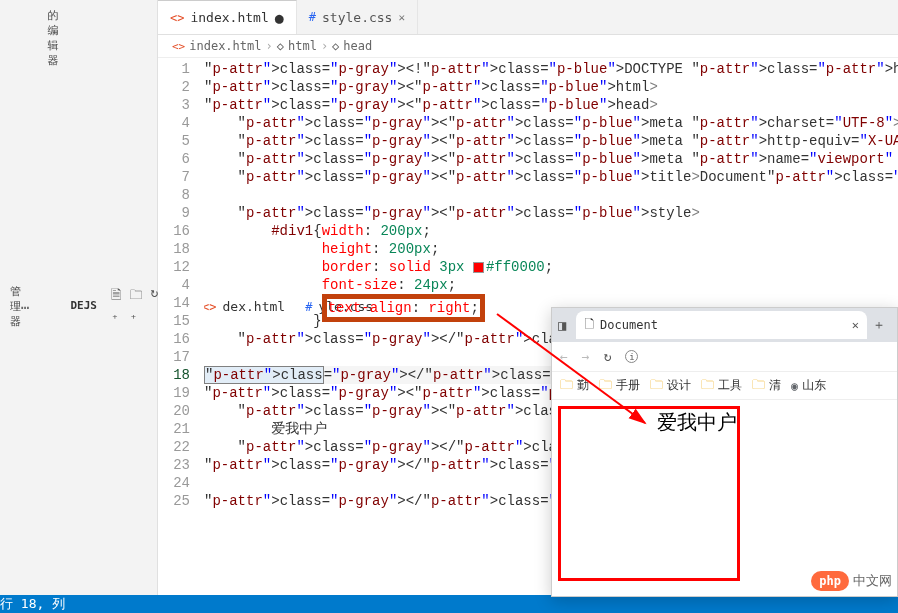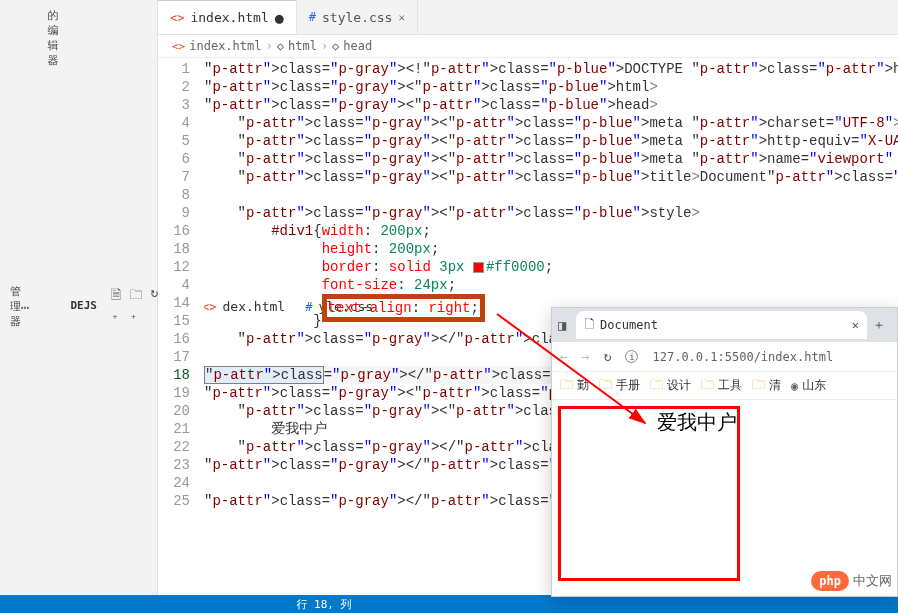--- a/index.html
+++ b/index.html
@@ -253,25 +253,25 @@
     
     
     .status-bar {
       position: absolute;
       bottom: 0;
       left: 0;
       right: 0;
       height: 18px;
       background: #007acc;
       color: #fff;
-      font-size: 11px;
+      font-size: 13px;
       display: flex;
       align-items: center;
       padding-right: 250px;
-      justify-content: center;
+      justify-content: flex-start;
       z-index: 5;
     }
     
     
     .watermark {
       position: absolute;
       right: 6px;
       bottom: 22px;
       z-index: 40;
       display: flex;
@@ -387,21 +387,20 @@
       <span>Document</span>
       <span class="btab-close">✕</span>
     </div>
     <div class="btab-add">＋</div>
   </div>
   <div class="browser-nav">
     <span style="color:#bbb">←</span>
     <span style="color:#bbb">→</span>
     <span>↻</span>
     <span style="border:1px solid #888;border-radius:50%;width:13px;height:13px;display:inline-flex;align-items:center;justify-content:center;font-size:9px;">i</span>
-    <span class="url">127.0.0.1:5500/index.html</span>
   </div>
   <div class="bookmarks">
     <div class="bm-item">
         <span class="folder">🗀</span>
         <span>勤</span>
       </div>
     <div class="bm-item">
         <span class="folder">🗀</span>
         <span>手册</span>
       </div>

